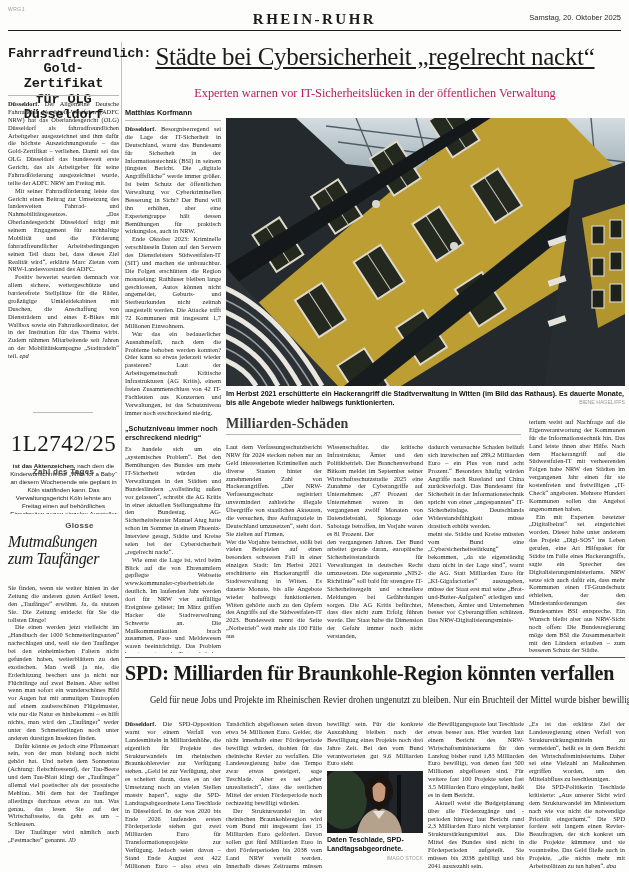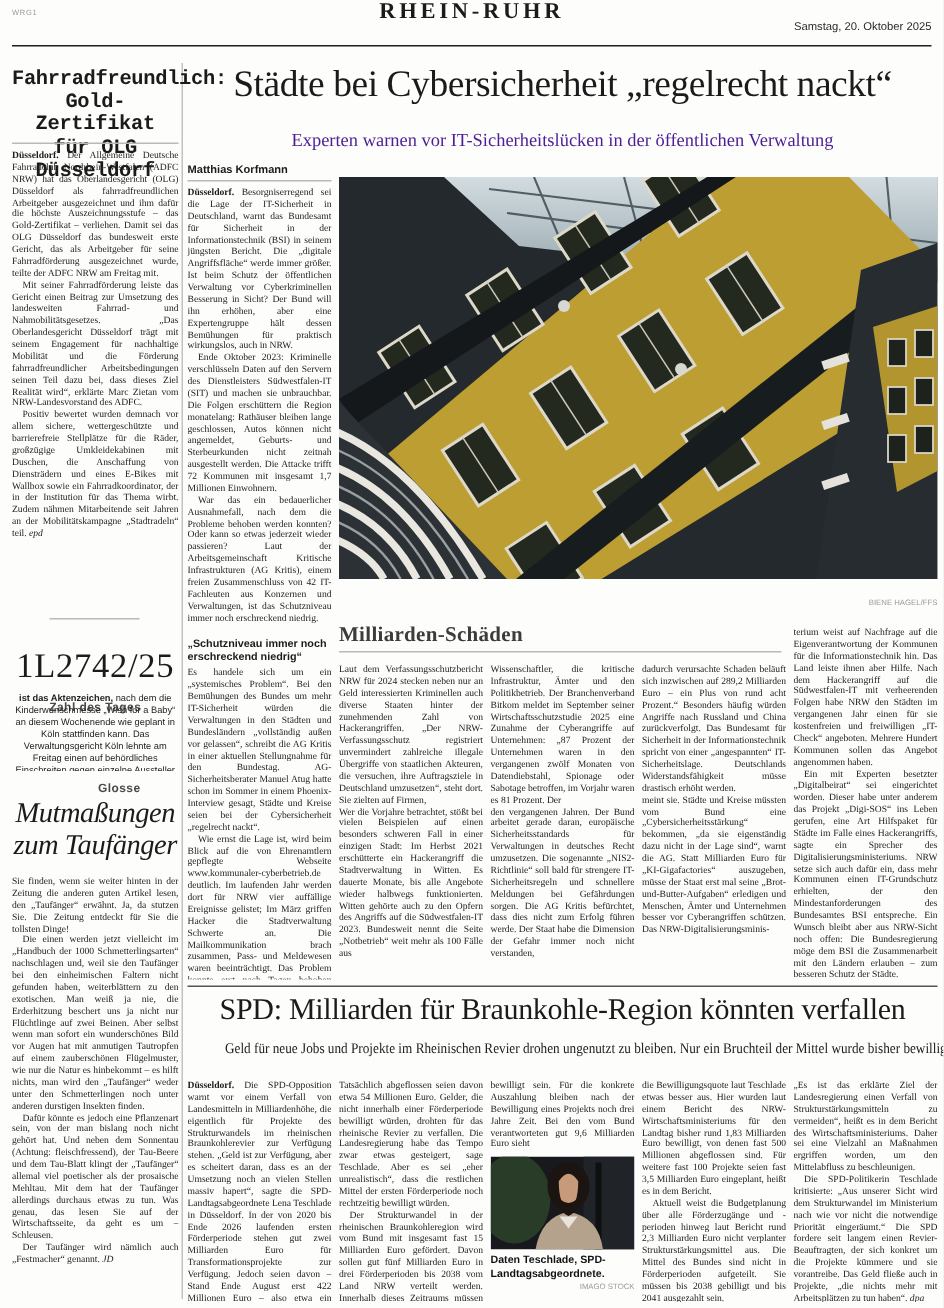--- a/index.html
+++ b/index.html
@@ -17,43 +17,43 @@
   
   .rail-title{font-size:13.6px;font-weight:700;line-height:1.12;text-align:center;letter-spacing:-.2px;}
   .body-text{font-size:6.4px;line-height:1.23;text-align:justify;overflow:hidden;}
   .body-text p{margin:0;}
   .body-text p + p{text-indent:7px;}
   .sig{font-style:italic;}
   .mini-label{font-size:8px;font-weight:700;color:#4a4a4a;text-align:center;letter-spacing:.3px;}
   .big-number{font-size:23px;text-align:center;letter-spacing:.5px;}
   .number-desc{font-size:6.2px;line-height:1.3;text-align:center;color:#222;}
   .number-desc b{font-weight:700;}
-  .glosse-title{font-size:19px;font-style:italic;line-height:1.08;text-align:center;letter-spacing:-.3px;}
+  .glosse-title{font-size:16px;font-style:italic;line-height:1.08;text-align:left;letter-spacing:-.3px;}
   
   .headline{font-size:25px;line-height:1.05;text-align:center;letter-spacing:-.3px;}
-  .subheadline{font-size:12.3px;text-align:center;color:#4c1d95;}
+  .subheadline{font-size:12.3px;text-align:center;color:#be185d;}
   .byline{font-size:7.4px;font-weight:700;}
   .col{width:96px;overflow:hidden;}
   .inline-sub{font-family:"Liberation Sans",sans-serif;font-size:7.2px;font-weight:700;line-height:1.25;margin:8px 0 3px;text-align:left;}
   .caption{font-family:"Liberation Sans",sans-serif;font-size:7.1px;font-weight:700;line-height:1.3;color:#111;}
   .credit{font-family:"Liberation Sans",sans-serif;font-size:5.2px;color:#9a9a97;text-align:right;}
   .crosshead{font-family:Liberation Serif, serif;font-size:14px;font-weight:700;color:#3c3c3c;letter-spacing:.2px;}
   .block-gap{margin-top:10px;}
   
-  .headline2{font-size:20px;line-height:1.05;text-align:center;letter-spacing:-.2px;}
+  .headline2{font-size:20px;line-height:1.05;letter-spacing:-.2px;font-weight:bold;}
   .subheadline2{font-size:9.8px;text-align:center;white-space:nowrap;transform:scaleX(.9);transform-origin:center;}
   .photo-frame{display:block;}
 </style>
 </head>
 <body>
 
 <div class="page">
 
   <div class="abs plate sans" style="left:8px;top:6px;">WRG1</div>
-  <div class="abs section-title" style="left:125px;top:0;width:379px;">RHEIN-RUHR</div>
+  <div class="abs section-title" style="left:125px;top:11px;width:379px;">RHEIN-RUHR</div>
   <div class="abs page-date sans" style="right:8px;top:13px;width:200px;">Samstag, 20. Oktober 2025</div>
   <div class="abs rule" style="left:8px;top:30px;width:613px;"></div>
 
   <div class="abs vrule" style="left:121px;top:42px;height:824px;"></div>
 
   <div class="abs rail-title" style="left:8px;top:46px;width:111px;font-family:Liberation Mono, monospace;">Fahrradfreundlich: Gold-Zertifikat für OLG Düsseldorf</div>
   <div class="abs hair" style="left:8px;top:95px;width:111px;"></div>
   <div class="abs body-text" style="left:8px;top:100px;width:111px;height:306px;">
     <p><b>Düsseldorf.</b> <span>Der Allgemeine Deutsche Fahrradclub Nordrhein-Westfalen (ADFC NRW) hat das Oberlandesgericht (OLG) Düsseldorf als fahrradfreundlichen Arbeitgeber ausgezeichnet und ihm dafür die höchste Auszeichnungsstufe – das Gold-Zertifikat – verliehen. Damit sei das OLG Düsseldorf das bundesweit erste Gericht, das als Arbeitgeber für seine Fahrradförderung ausgezeichnet wurde, teilte der ADFC NRW am Freitag mit.</span></p>
     <p>Mit seiner Fahrradförderung leiste das Gericht einen Beitrag zur Umsetzung des landesweiten Fahrrad- und Nahmobilitätsgesetzes. „Das Oberlandesgericht Düsseldorf trägt mit seinem Engagement für nachhaltige Mobilität und die Förderung fahrradfreundlicher Arbeitsbedingungen seinen Teil dazu bei, dass dieses Ziel Realität wird“, erklärte Marc Zietan vom NRW-Landesvorstand des ADFC.</p>
@@ -69,21 +69,21 @@
 
   <div class="abs mini-label sans" style="left:24px;top:521px;width:111px;">Glosse</div>
   <div class="abs glosse-title" style="left:8px;top:533px;width:111px;">Mutmaßungen zum Taufänger</div>
   <div class="abs body-text" style="left:8px;top:584px;width:111px;height:282px;">
     <p>Sie finden, wenn sie weiter hinten in der Zeitung die anderen guten Artikel lesen, den „Taufänger“ erwähnt. Ja, da stutzen Sie. Die Zeitung entdeckt für Sie die tollsten Dinge!</p>
     <p>Die einen werden jetzt vielleicht im „Handbuch der 1000 Schmetterlingsarten“ nachschlagen und, weil sie den Taufänger bei den einheimischen Faltern nicht gefunden haben, weiterblättern zu den exotischen. Man weiß ja nie, die Erderhitzung beschert uns ja nicht nur Flüchtlinge auf zwei Beinen. Aber selbst wenn man sofort ein wunderschönes Bild vor Augen hat mit anmutigen Tautropfen auf einem zauberschönen Flügelmuster, wie nur die Natur es hinbekommt – es hilft nichts, man wird den „Taufänger“ weder unter den Schmetterlingen noch unter anderen durstigen Insekten finden.</p>
     <p>Dafür könnte es jedoch eine Pflanzenart sein, von der man bislang noch nicht gehört hat. Und neben dem Sonnentau (Achtung: fleischfressend), der Tau-Beere und dem Tau-Blatt klingt der „Taufänger“ allemal viel poetischer als der prosaische Mehltau. Mit dem hat der Taufänger allerdings durchaus etwas zu tun. Was genau, das lesen Sie auf der Wirtschaftsseite, da geht es um – Schleusen.</p>
     <p><span>Der Taufänger wird nämlich auch „Festmacher“ genannt.</span> <i>JD</i></p>
   </div>
 
-  <div class="abs headline" style="left:125px;top:44px;width:500px;">Städte bei Cybersicherheit „regelrecht nackt“</div>
+  <div class="abs headline" style="left:125px;top:44px;width:500px;text-decoration:underline;">Städte bei Cybersicherheit „regelrecht nackt“</div>
   <div class="abs subheadline" style="left:125px;top:86px;width:500px;">Experten warnen vor IT-Sicherheitslücken in der öffentlichen Verwaltung</div>
   <div class="abs byline sans" style="left:125px;top:108px;width:96px;">Matthias Korfmann</div>
   <div class="abs hair" style="left:125px;top:120px;width:96px;"></div>
 
   <div class="abs col body-text" style="left:125px;top:125px;height:528px;">
     <p><b>Düsseldorf.</b> <span>Besorgniserregend sei die Lage der IT-Sicherheit in Deutschland, warnt das Bundesamt für Sicherheit in der Informationstechnik (BSI) in seinem jüngsten Bericht. Die „digitale Angriffsfläche“ werde immer größer. Ist beim Schutz der öffentlichen Verwaltung vor Cyberkriminellen Besserung in Sicht? Der Bund will ihn erhöhen, aber eine Expertengruppe hält dessen Bemühungen für praktisch wirkungslos, auch in NRW.</span></p>
     <p>Ende Oktober 2023: Kriminelle verschlüsseln Daten auf den Servern des Dienstleisters Südwestfalen-IT (SIT) und machen sie unbrauchbar. Die Folgen erschüttern die Region monatelang: Rathäuser bleiben lange geschlossen, Autos können nicht angemeldet, Geburts- und Sterbeurkunden nicht zeitnah ausgestellt werden. Die Attacke trifft 72 Kommunen mit insgesamt 1,7 Millionen Einwohnern.</p>
     <p>War das ein bedauerlicher Ausnahmefall, nach dem die Probleme behoben werden konnten? Oder kann so etwas jederzeit wieder passieren? Laut der Arbeitsgemeinschaft Kritische Infrastrukturen (AG Kritis), einem freien Zusammenschluss von 42 IT-Fachleuten aus Konzernen und Verwaltungen, ist das Schutzniveau immer noch erschreckend niedrig.</p>
     <div class="inline-sub">„Schutzniveau immer noch erschreckend niedrig“</div>
     <p>Es handele sich um ein „systemisches Problem“. Bei den Bemühungen des Bundes um mehr IT-Sicherheit würden die Verwaltungen in den Städten und Bundesländern „vollständig außen vor gelassen“, schreibt die AG Kritis in einer aktuellen Stellungnahme für den Bundestag. AG-Sicherheitsberater Manuel Atug hatte schon im Sommer in einem Phoenix-Interview gesagt, Städte und Kreise seien bei der Cybersicherheit „regelrecht nackt“.</p>
@@ -165,20 +165,21 @@
       <rect x="366" y="172" width="12" height="18"></rect>
         <rect x="384" y="166" width="12" height="18"></rect>
     </g>
     <g fill="#e4e2da">
         <rect x="322" y="120" width="18" height="6" transform="rotate(-18 331 123)"></rect>
         <rect x="322" y="160" width="18" height="6" transform="rotate(-18 331 163)"></rect>
         <rect x="322" y="200" width="18" height="6" transform="rotate(-18 331 203)"></rect>
       </g>
   </svg>
 
+  <div class="abs caption" style="left:226px;top:390px;width:399px;">Im Herbst 2021 erschütterte ein Hackerangriff die Stadtverwaltung in Witten (im Bild das Rathaus). Es dauerte Monate, bis alle Angebote wieder halbwegs funktionierten.</div>
   <div class="abs credit" style="left:455px;top:399px;width:170px;">BIENE HAGEL/FFS</div>
 
   <div class="abs crosshead" style="left:226px;top:416px;width:295px;">Milliarden-Schäden</div>
   <div class="abs hair" style="left:226px;top:434px;width:295px;"></div>
 
   <div class="abs col body-text" style="left:226px;top:443px;height:210px;">
     <p>Laut dem Verfassungsschutzbericht NRW für 2024 stecken neben nur an Geld interessierten Kriminellen auch diverse Staaten hinter der zunehmenden Zahl von Hackerangriffen. „Der NRW-Verfassungsschutz registriert unvermindert zahlreiche illegale Übergriffe von staatlichen Akteuren, die versuchen, ihre Auftragsziele in Deutschland umzusetzen“, steht dort. Sie zielten auf Firmen,</p>
     <p class="block-gap" style="text-indent:0;">Wer die Vorjahre betrachtet, stößt bei vielen Beispielen auf einen besonders schweren Fall in einer einzigen Stadt: Im Herbst 2021 erschütterte ein Hackerangriff die Stadtverwaltung in Witten. Es dauerte Monate, bis alle Angebote wieder halbwegs funktionierten. Witten gehörte auch zu den Opfern des Angriffs auf die Südwestfalen-IT 2023. Bundesweit nennt die Seite „Notbetrieb“ weit mehr als 100 Fälle aus</p>
   </div>
   <div class="abs col body-text" style="left:327px;top:443px;height:210px;">

